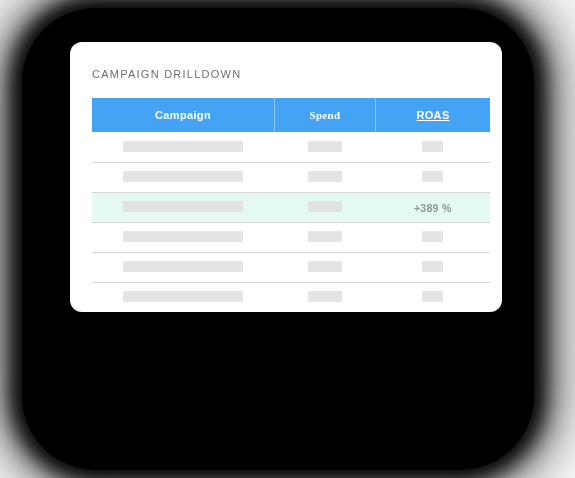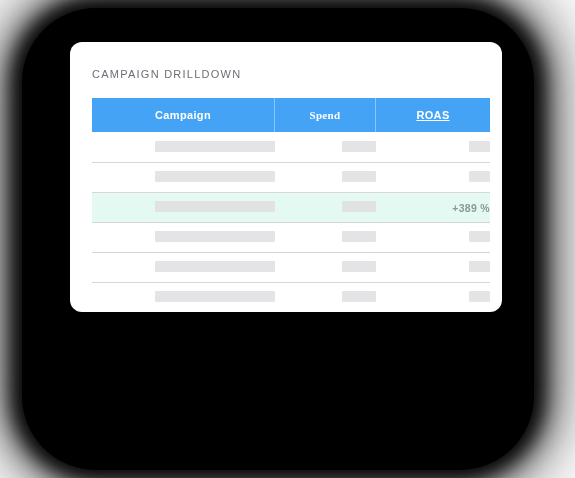--- a/index.html
+++ b/index.html
@@ -92,21 +92,21 @@
   .col-campaign { width: 182px; }
   .col-spend    { width: 100px; font-family: Liberation Serif, serif; }
   .col-roas     { width: 114px; text-decoration: underline; }
 
   #drilldown-table tbody tr {
     height: 30px;
     border-bottom: 1px solid #d6d6d8;
   }
   #drilldown-table tbody td {
     padding: 0;
-    text-align: right;
+    text-align: center;
     vertical-align: middle;
   }
 
   
   .skel {
     display: inline-block;
     background: #e4e4e6;
     border-radius: 1px;
     height: 11px;
   }

